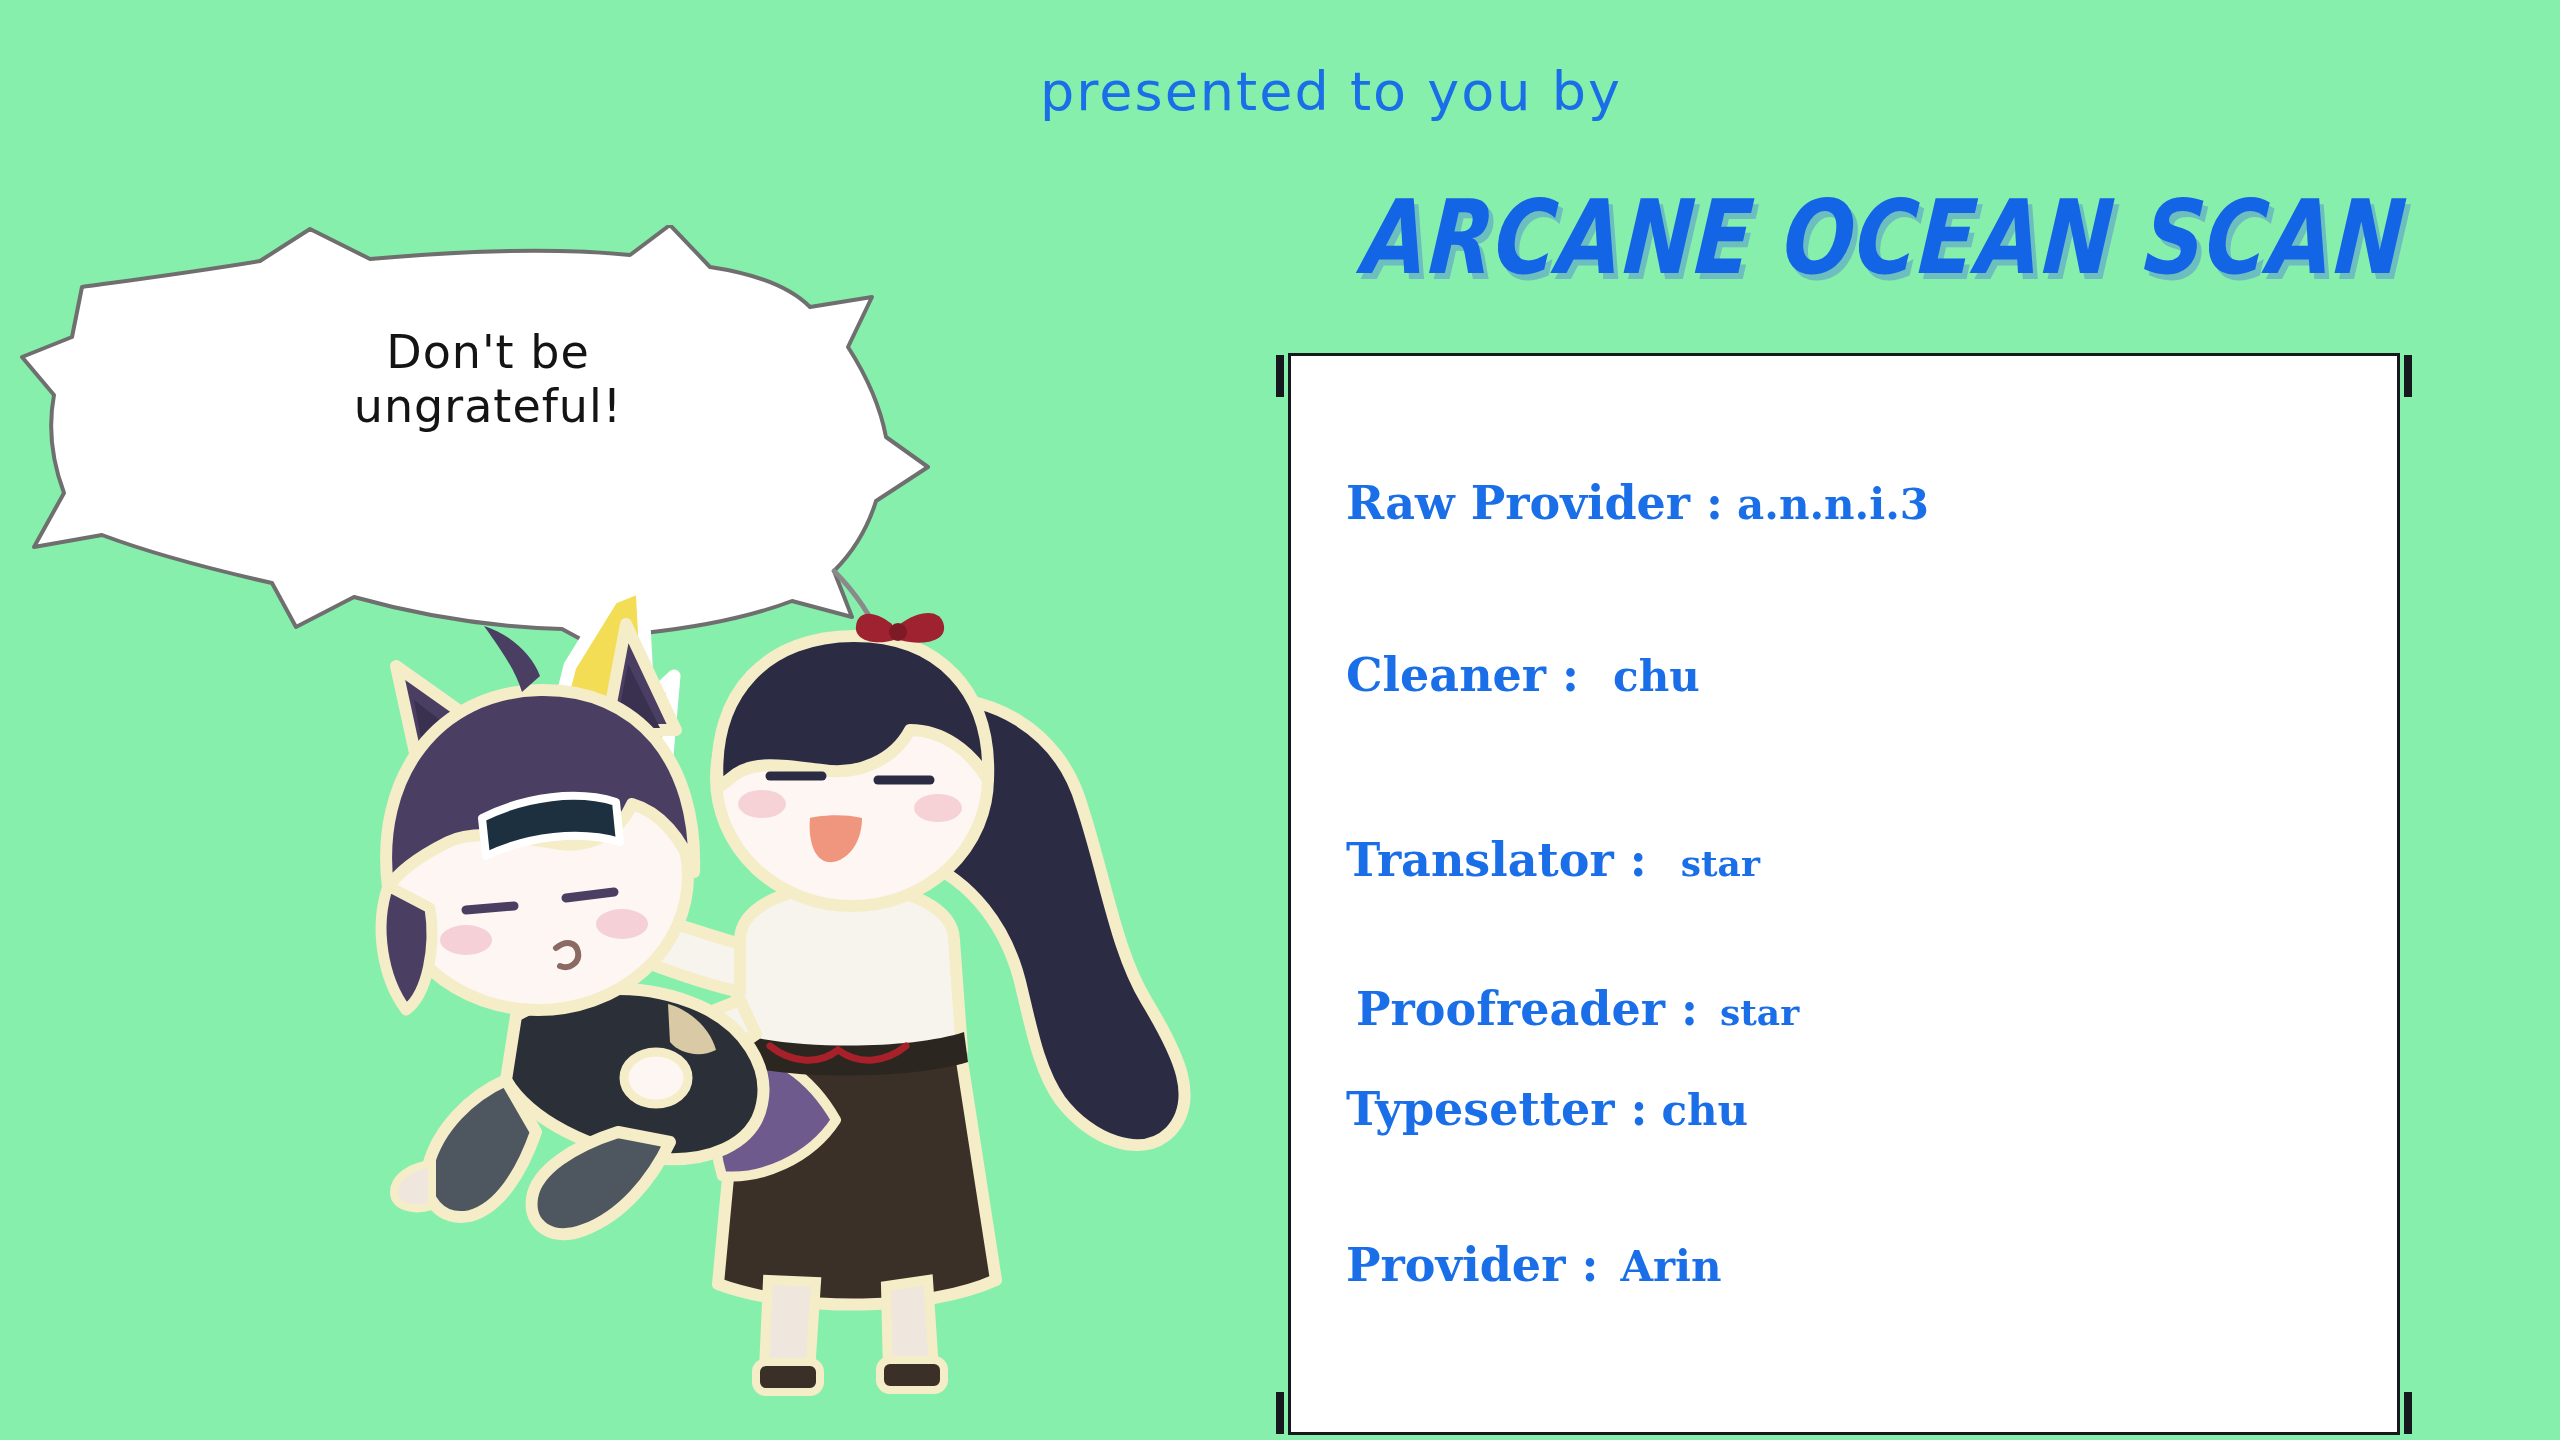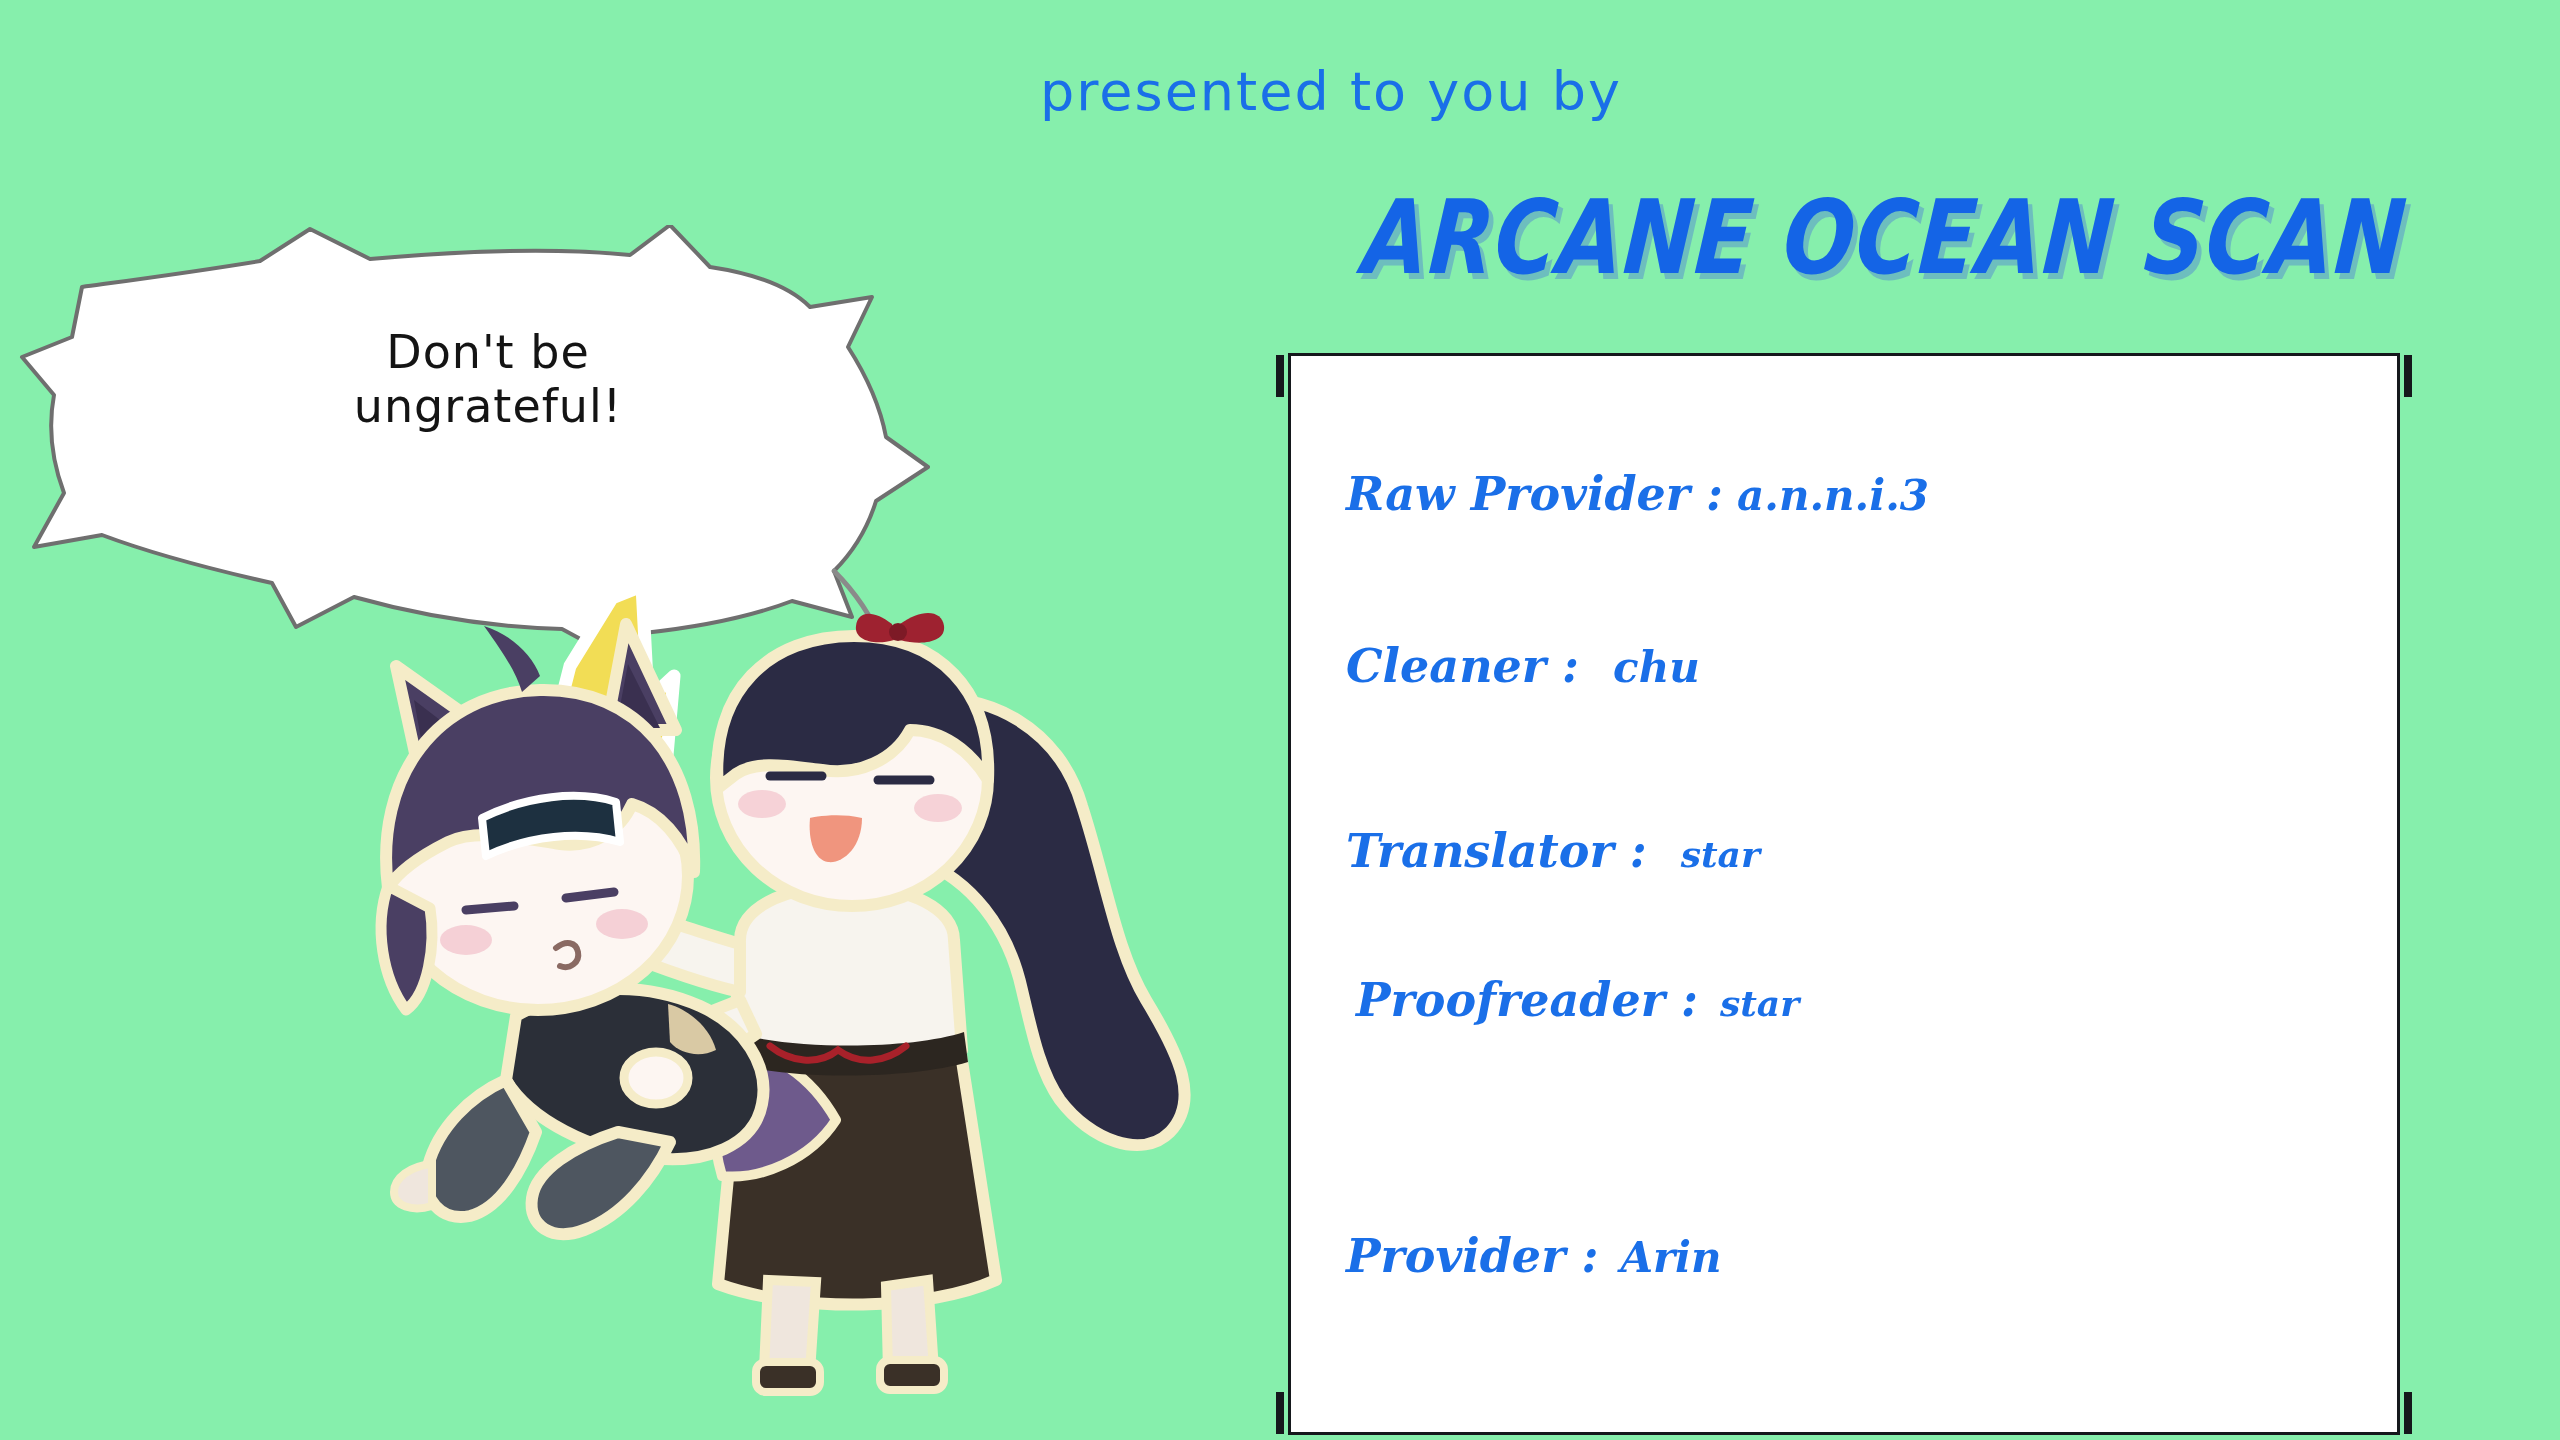--- a/index.html
+++ b/index.html
@@ -59,24 +59,23 @@
     background: #15181c;
   }
   .ct-tl { left: 1276px; top: 355px;  width: 8px;  height: 42px; }
   .ct-tr { left: 2404px; top: 355px;  width: 8px;  height: 42px; }
   .ct-bl { left: 1276px; top: 1392px; width: 8px;  height: 42px; }
   .ct-br { left: 2404px; top: 1392px; width: 8px;  height: 42px; }
 
   .credits-list {
     position: absolute;
     left: 1288px;
-    top: 359px;
+    top: 368px;
     width: 1112px;
     height: 780px;
-    font-style: italic;
   }
   .credit-row {
     position: absolute;
     white-space: nowrap;
     font-family: "DejaVu Serif", serif;
     color: #1a6fe8;
     font-weight: 700;
   }
   .credit-role {
     font-size: 46px;
@@ -300,20 +299,23 @@
     </div>
 
     <div class="credit-row r2">
       <span class="credit-role">Translator :</span><span class="gap-a"></span><span class="credit-name small">star</span>
     </div>
 
     <div class="credit-row r3">
       <span class="credit-role">Proofreader :</span><span class="gap-c"></span><span class="credit-name small">star</span>
     </div>
 
+    <div class="credit-row r4">
+      <span class="credit-role">Typesetter :</span><span class="gap-b"></span><span class="credit-name">chu</span>
+    </div>
 
     <div class="credit-row r5">
       <span class="credit-role">Provider :</span><span class="gap-c"></span><span class="credit-name">Arin</span>
     </div>
 
   </div>
 
 </div>
 
 </body></html>

